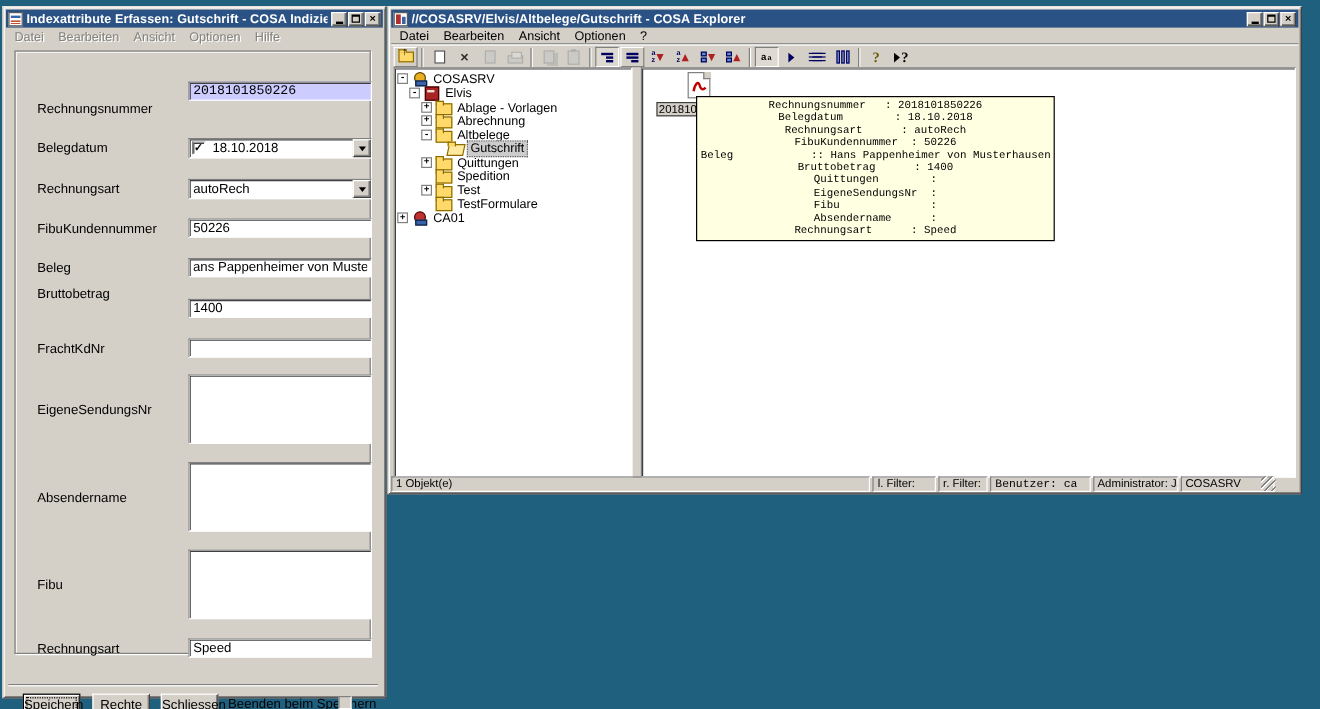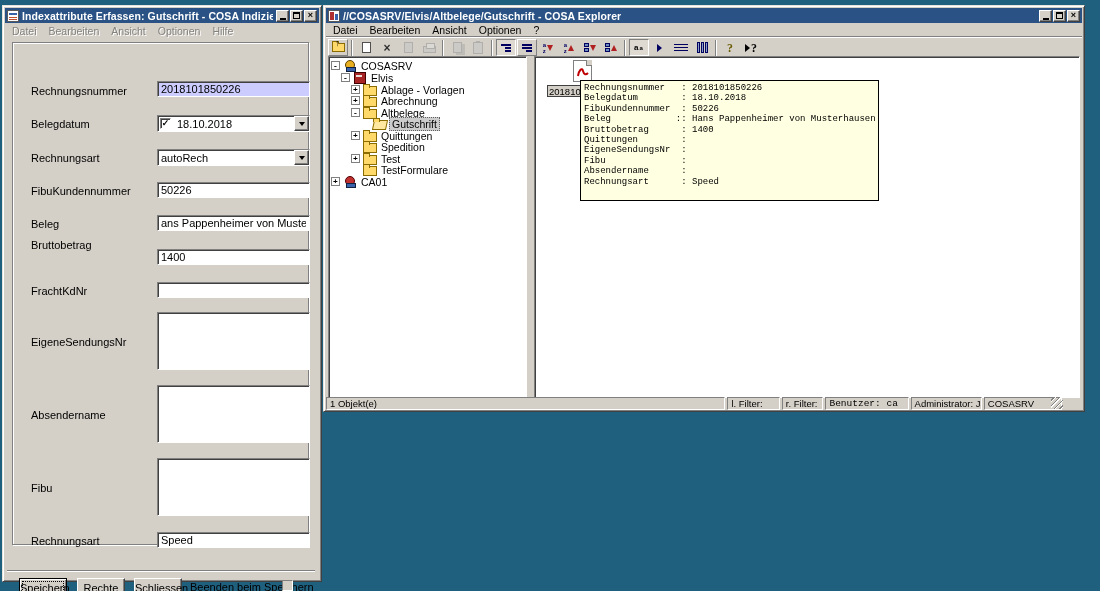--- a/index.html
+++ b/index.html
@@ -101,21 +101,21 @@
   .i-archive::after { content:""; position:absolute; left:3px; top:3px; width:6px; height:2px; background:#e8e0d8; }
   .tlabel { margin-left:3px; font-size:10.5px; padding:0 2px; }
   .tlabel.sel { background:#cccccc; border:1px dotted #606060; }
 
   
   .pdfpage { position:absolute; width:19px; height:22px; background:#fff; border:1px solid #808080; }
   .pdfpage::after { content:""; position:absolute; right:-1px; top:-1px; width:5px; height:5px;
                     background:#d4d0c8; border-left:1px solid #808080; border-bottom:1px solid #808080; }
   .filelabel { position:absolute; font-size:9.5px; background:#d4d0c8; border:1px solid #404040;
                padding:0 1px; overflow:hidden; white-space:nowrap; }
-  .tooltip { position:absolute; background:#ffffe1; border:1px solid #000; padding:2px 3px; z-index:5; }
+  .tooltip { position:absolute; background:#ffffe1; border:1px solid #000; padding:2px 3px; z-index:5;text-align:center; }
   .tooltip div { font:9px "Liberation Mono",monospace; line-height:10.4px; white-space:pre; }
 
   
   .statusbar { position:absolute; display:flex; align-items:stretch; gap:2px; }
   .sseg { border:1px solid; border-color:#808080 #fff #fff #808080; font-size:9.5px; padding:0 3px; line-height:11px;
           white-space:nowrap; overflow:hidden; }
 </style>
 </head>
 <body>
 
@@ -138,21 +138,21 @@
     <span>Bearbeiten</span>
     <span>Ansicht</span>
     <span>Optionen</span>
     <span>Hilfe</span>
   </div>
 
   <div style="position:relative; height:541px;">
     <div style="position:absolute; left:7px; top:5px; width:297px; height:503px; border:1px solid #808080; box-shadow:1px 1px 0 #fff, inset 1px 1px 0 #fff;"></div>
 
     <span class="flabel" style="top:48px">Rechnungsnummer</span>
-    <input class="ffield hl" style="top: 44px;" value="2018101850226">
+    <input class="ffield hl" style="top: 31px; font-family: Liberation Mono, monospace;" value="2018101850226">
 
     <span class="flabel" style="top:81px">Belegdatum</span>
     <div class="ffield combo" style="top:78px; height:17px;">
       <span class="chk">✓</span>
       <span class="ctext">18.10.2018</span>
       <span class="cbtn">
           <span class="darr"></span>
         </span>
     </div>
 
@@ -389,20 +389,21 @@
   <div class="sunken" style="position:absolute; left:210px; top:50px; width:546px; height:342px; overflow:hidden;">
     <span class="pdfpage" style="left:38px; top:3px;">
       <svg width="17" height="20" viewBox="0 0 17 20" style="position:absolute;left:0;top:0;">
         <path d="M4 15 C5 9 8 6 9 10 C10 14 12 14 14 12" fill="none" stroke="#c00000" stroke-width="2"></path>
       </svg>
     </span>
     <span class="filelabel" style="left:12px; top:28px; width:44px; height:12px;">201810185</span>
     <div class="tooltip" style="left:45px; top:23px; width:299px; height:121px;">
       <div>Rechnungsnummer   : 2018101850226</div>
       <div>Belegdatum        : 18.10.2018</div>
+      <div>Rechnungsart      : autoRech</div>
       <div>FibuKundennummer  : 50226</div>
       <div>Beleg            :: Hans Pappenheimer von Musterhausen</div>
       <div>Bruttobetrag      : 1400</div>
       <div>Quittungen        :</div>
       <div>EigeneSendungsNr  :</div>
       <div>Fibu              :</div>
       <div>Absendername      :</div>
       <div>Rechnungsart      : Speed</div>
     </div>
   </div>

